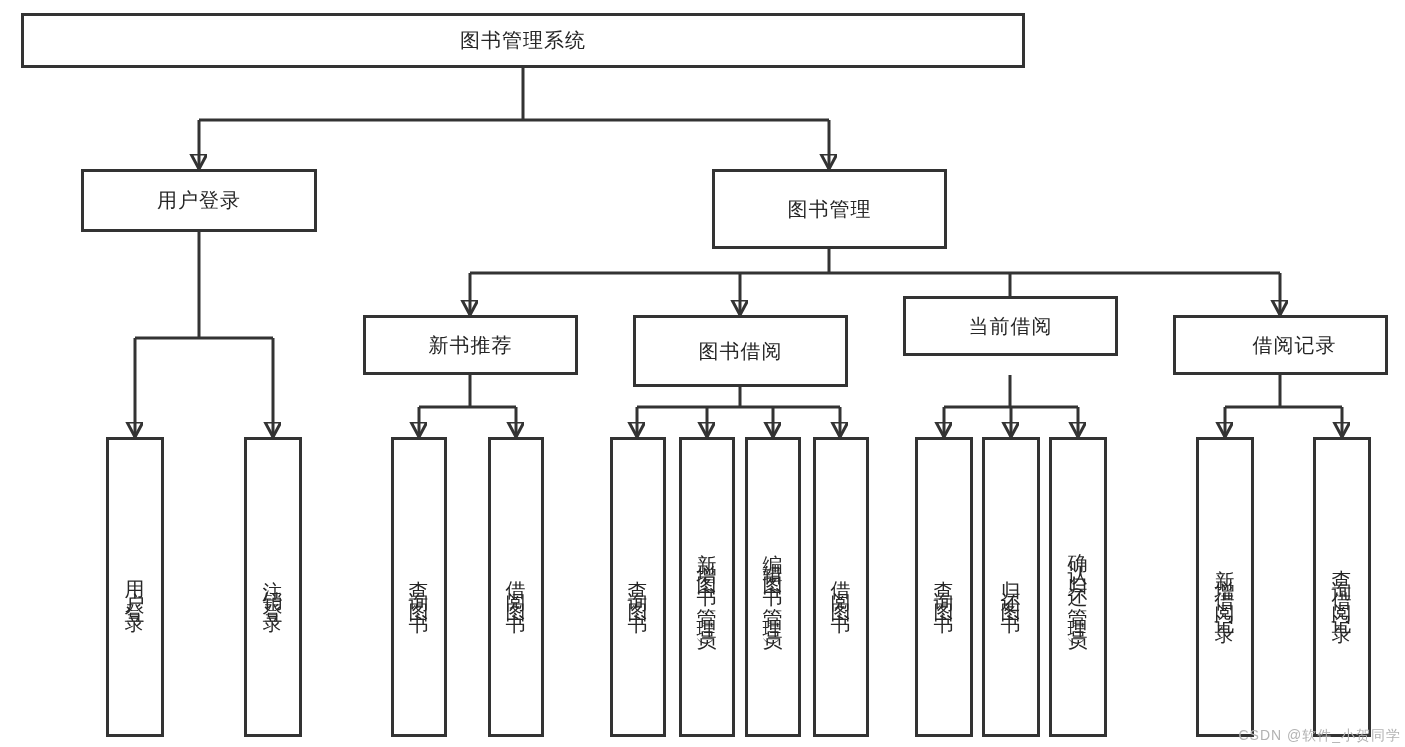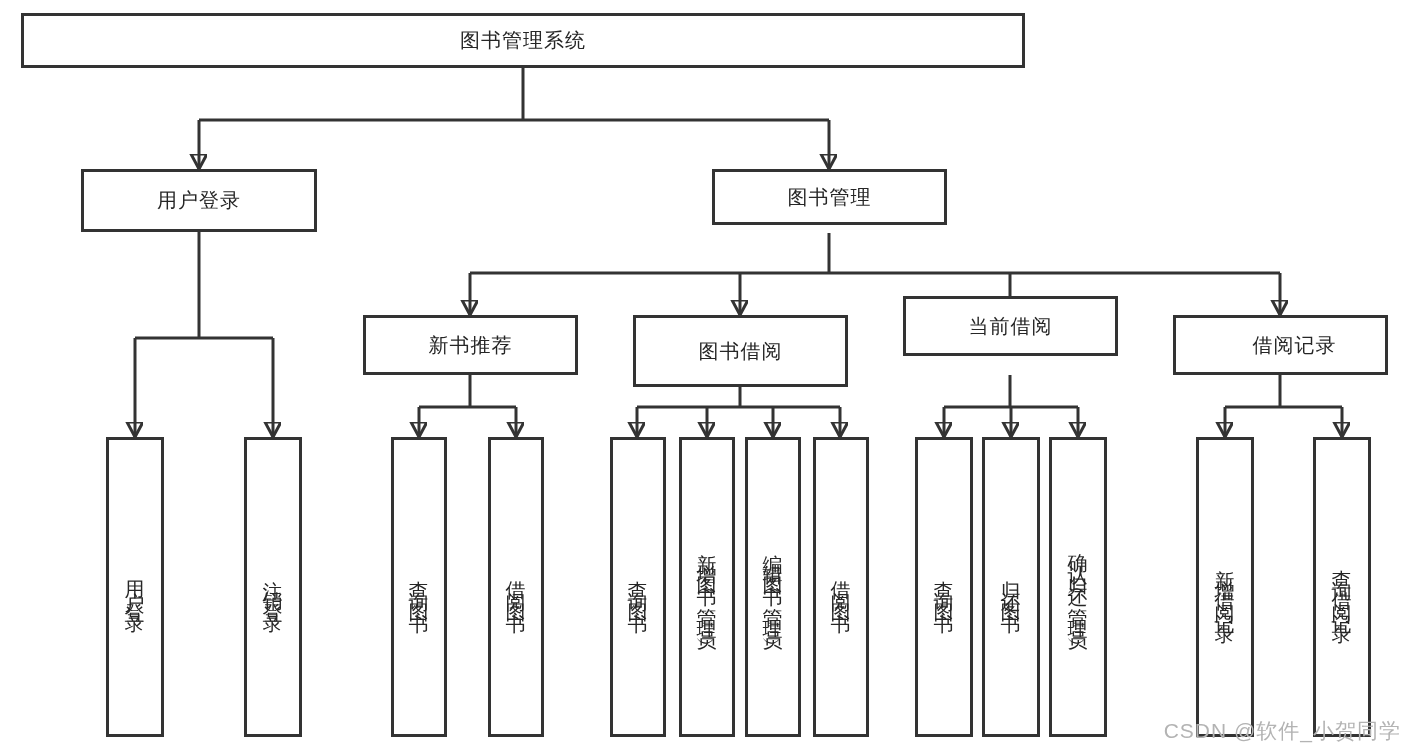--- a/index.html
+++ b/index.html
@@ -40,21 +40,21 @@
     line-height: 1;
     letter-spacing: 0.55em;
     font-size: 20px;
     white-space: normal;
   }
   .watermark {
     position: absolute;
     right: 4px;
     bottom: 2px;
     z-index: 10;
-    font-size: 21px;
+    font-size: 14px;
     color: #b3b3b3;
     letter-spacing: 1px;
     white-space: nowrap;
   }
 </style>
 </head>
 <body>
 
 <div class="canvas">
 
@@ -91,21 +91,21 @@
     <line x1="944" y1="407" x2="944" y2="437" marker-end="url(#ah)"></line>
     <line x1="1011" y1="407" x2="1011" y2="437" marker-end="url(#ah)"></line>
     <line x1="1078" y1="407" x2="1078" y2="437" marker-end="url(#ah)"></line>
     <line x1="1225" y1="407" x2="1225" y2="437" marker-end="url(#ah)"></line>
     <line x1="1342" y1="407" x2="1342" y2="437" marker-end="url(#ah)"></line>
   </svg>
 
   <div class="node" style="left:21px; top:13px; width:1004px; height:55px;">图书管理系统</div>
 
   <div class="node" style="left:81px; top:169px; width:236px; height:63px;">用户登录</div>
-  <div class="node" style="left:712px; top:169px; width:235px; height:56px;">图书管理</div>
+  <div class="node" style="left:712px; top:169px; width:235px; height:80px;">图书管理</div>
 
   <div class="node" style="left:363px; top:315px; width:215px; height:60px;">新书推荐</div>
   <div class="node" style="left:633px; top:315px; width:215px; height:72px;">图书借阅</div>
   <div class="node" style="left:903px; top:296px; width:215px; height:60px;">当前借阅</div>
   <div class="node" style="left:1173px; top:315px; width:215px; height:60px;padding-left:28px;">借阅记录</div>
 
   <div class="node leaf" style="left:106px; top:437px; width:58px; height:300px;">用户登录</div>
   <div class="node leaf" style="left:244px; top:437px; width:58px; height:300px;">注销登录</div>
 
   <div class="node leaf" style="left:391px; top:437px; width:56px; height:300px;">查询图书</div>

